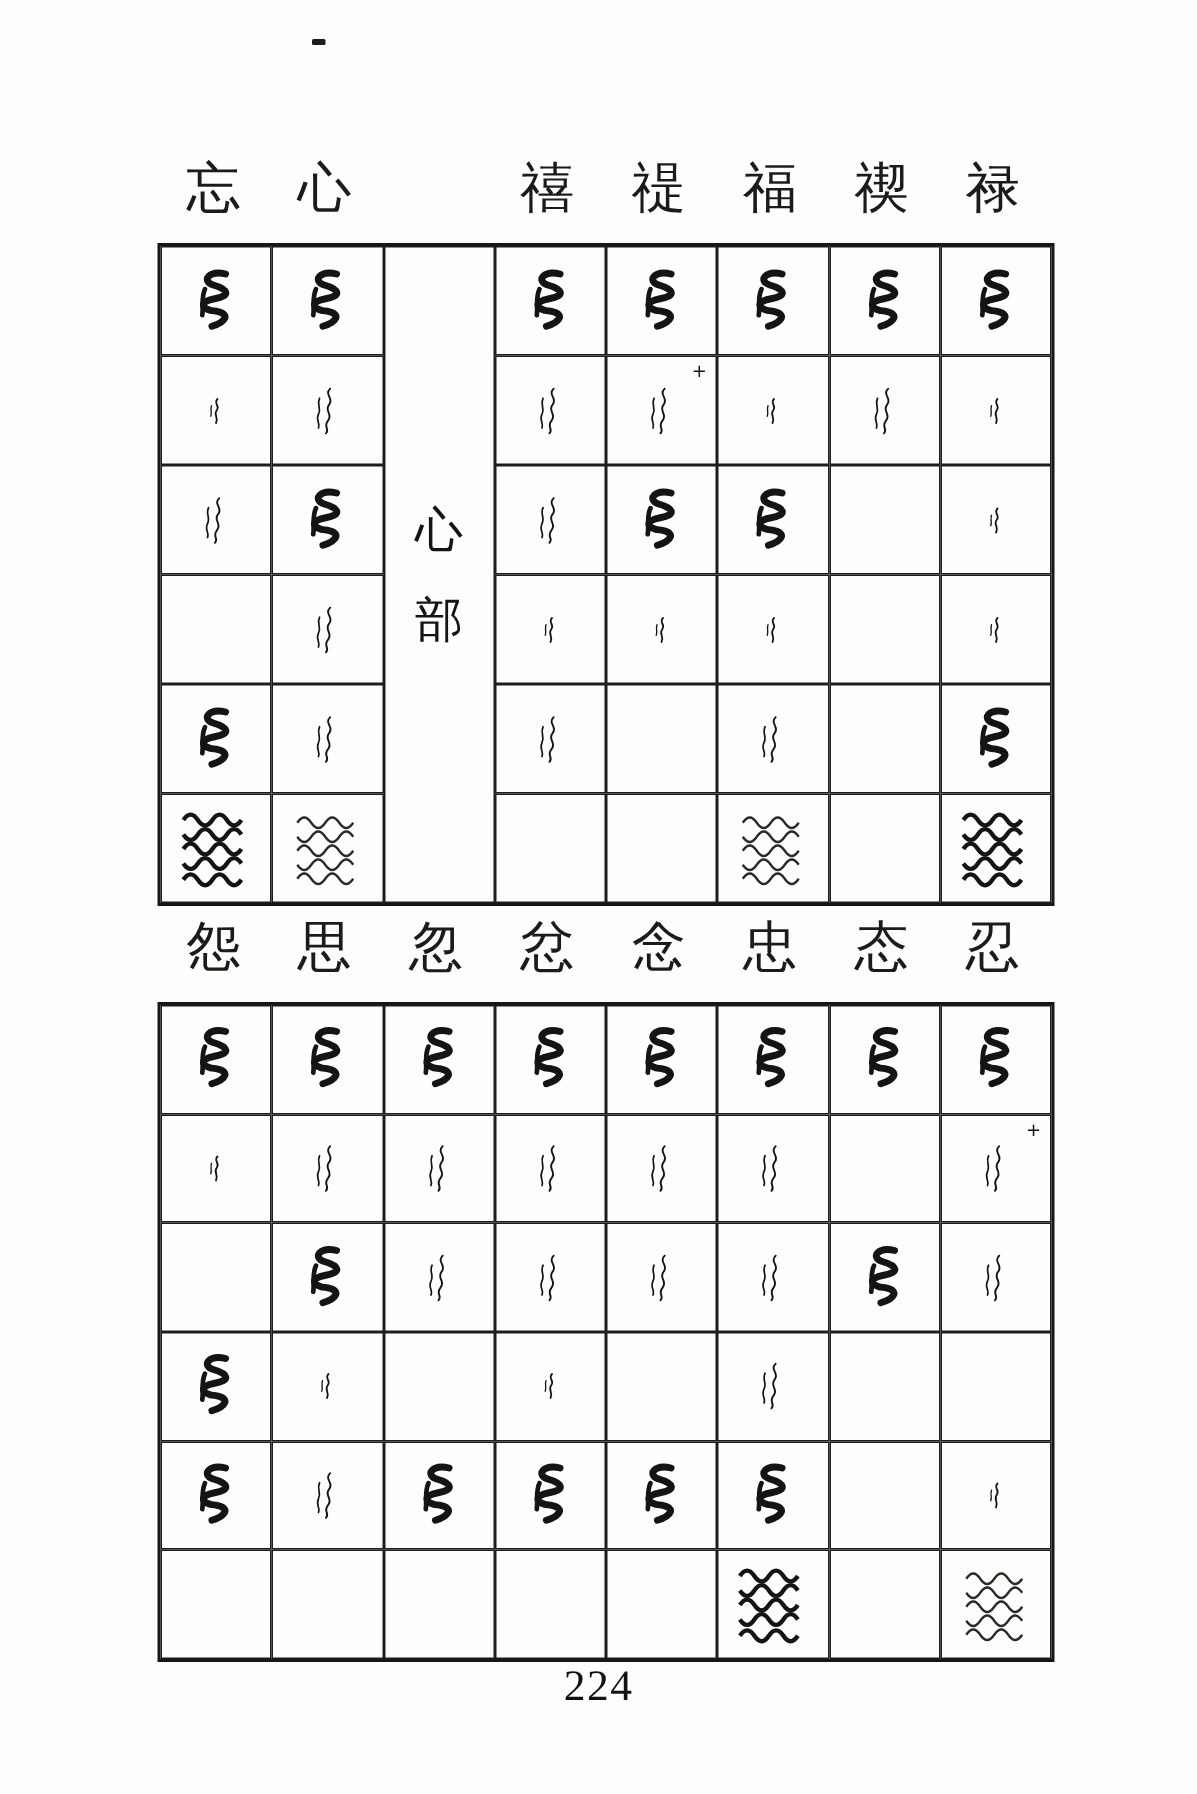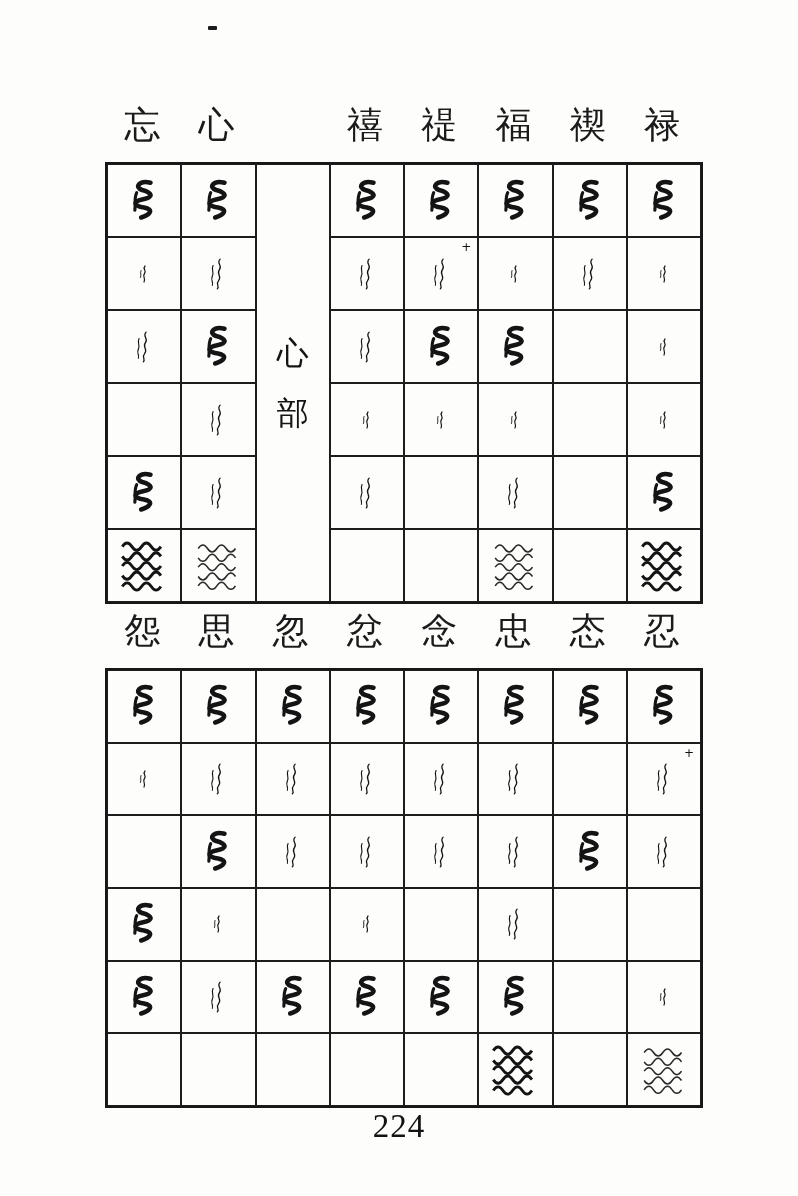--- a/index.html
+++ b/index.html
@@ -42,21 +42,21 @@
   .glyph-light{width:34px;height:46px;}
   .glyph-small{width:24px;height:34px;}
   .glyph-ornate{width:58px;height:58px;}
   .glyph-ornate2{width:56px;height:56px;color:#2a2a2a;}
   .plus-mark{
     position:absolute;top:3px;right:6px;font-size:12px;line-height:1;
     color:#111;font-family:"DejaVu Sans",sans-serif;
   }
   .page-number{
     position:absolute;left:0;right:0;top:1108px;text-align:center;
-    font-size:33px;color:#121212;letter-spacing:1px;
+    font-size:29px;color:#121212;letter-spacing:1px;
   }
   .symbol-defs{position:absolute;width:0;height:0;overflow:hidden;}
 </style>
 </head>
 <body>
 
 <div class="sheet">
 
   <div class="scan-dash"></div>
 

